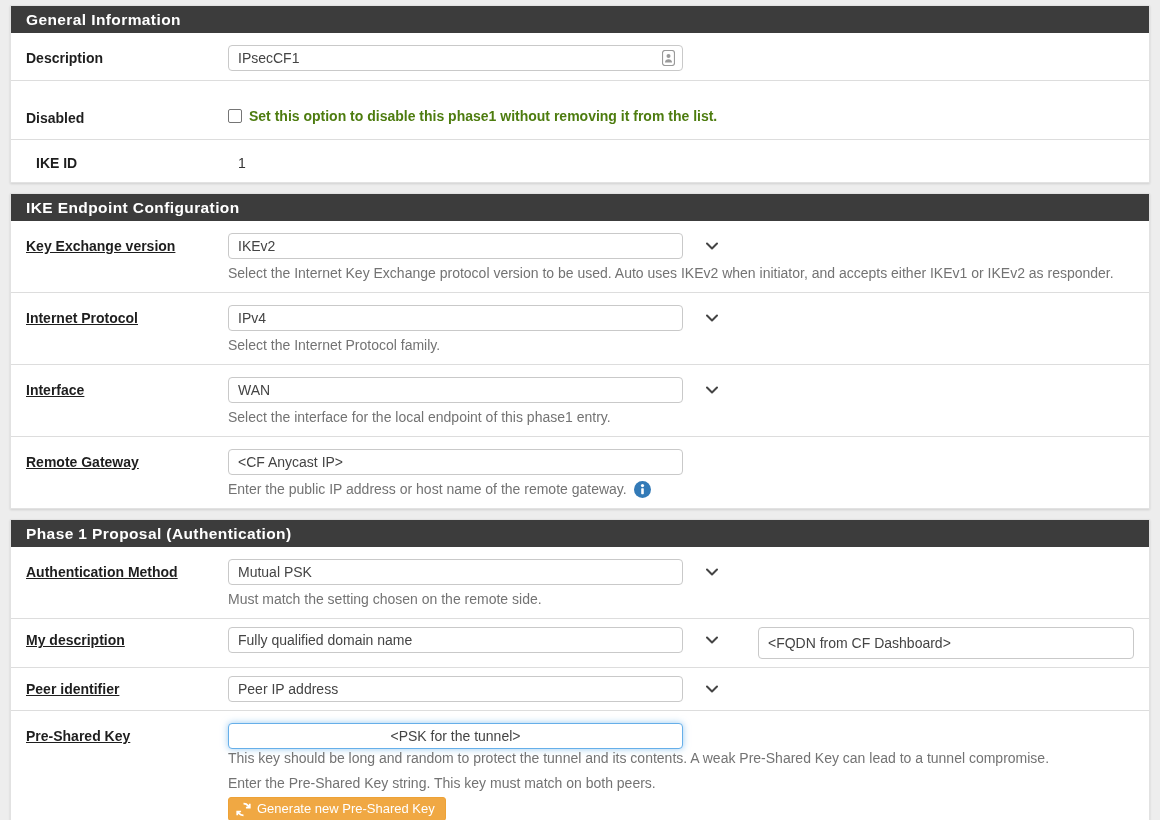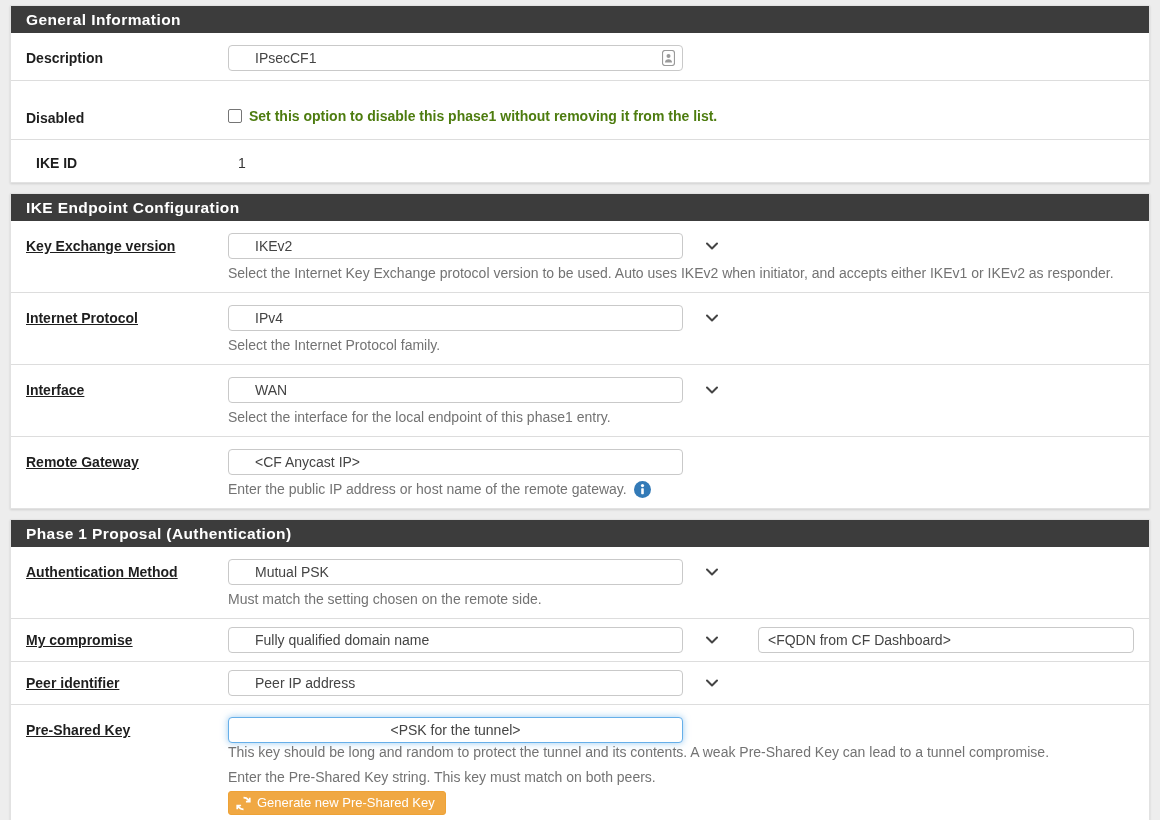--- a/index.html
+++ b/index.html
@@ -45,21 +45,21 @@
     line-height: 17px;
   }
   .col-label.linked { text-decoration: underline; }
   .col-content { flex: 1; padding-left: 29px; min-width: 0; }
   .control-line { display: flex; align-items: flex-start; }
   .input-wrap { position: relative; width: 455px; }
   .text-input, .fake-input {
     width: 455px; height: 26px;
     border: 1px solid #c9c9c9;
     border-radius: 4px;
-    padding: 2px 26px;
+    padding: 2px 9px;
     font-family: "Liberation Sans", sans-serif;
     font-size: 14px;
     color: #444;
     background: #fff;
     line-height: 20px;
     outline: none;
   }
   .select-wrap { position: relative; width: 500px; }
   select.text-input {
     appearance: none; -webkit-appearance: none; -moz-appearance: none;
@@ -96,21 +96,21 @@
     width: 14px; height: 14px;
     border: 1px solid #757575;
     border-radius: 2px;
     background: #fff;
     margin-right: 7px;
     flex: 0 0 auto;
   }
   .checkbox-text { line-height: 18px; color: #4d7c0f; font-weight: bold; }
   .side-input {
     flex: 1;
-    height: 26px;
+    height: 32px;
     margin-left: 30px;
     border: 1px solid #c9c9c9;
     border-radius: 4px;
     padding: 2px 9px;
     font-family: "Liberation Sans", sans-serif;
     font-size: 14px;
     color: #444;
     outline: none;
     min-width: 0;
   }
@@ -267,21 +267,21 @@
               <svg width="12" height="8" viewBox="0 0 12 8">
                   <path d="M1 1.5 L6 6.5 L11 1.5" fill="none" stroke="#444" stroke-width="2" stroke-linecap="round" stroke-linejoin="round"></path>
                 </svg>
             </span>
           </div>
           <div class="help-text">Must match the setting chosen on the remote side.</div>
         </div>
       </div>
 
       <div class="form-row slim">
-        <div class="col-label linked">My compromise</div>
+        <div class="col-label linked">My description</div>
         <div class="col-content">
           <div class="control-line">
             <div class="select-wrap">
               <select class="text-input">
                 <option>Fully qualified domain name</option>
               </select>
               <span class="chevron">
                 <svg width="12" height="8" viewBox="0 0 12 8">
                     <path d="M1 1.5 L6 6.5 L11 1.5" fill="none" stroke="#444" stroke-width="2" stroke-linecap="round" stroke-linejoin="round"></path>
                   </svg>

